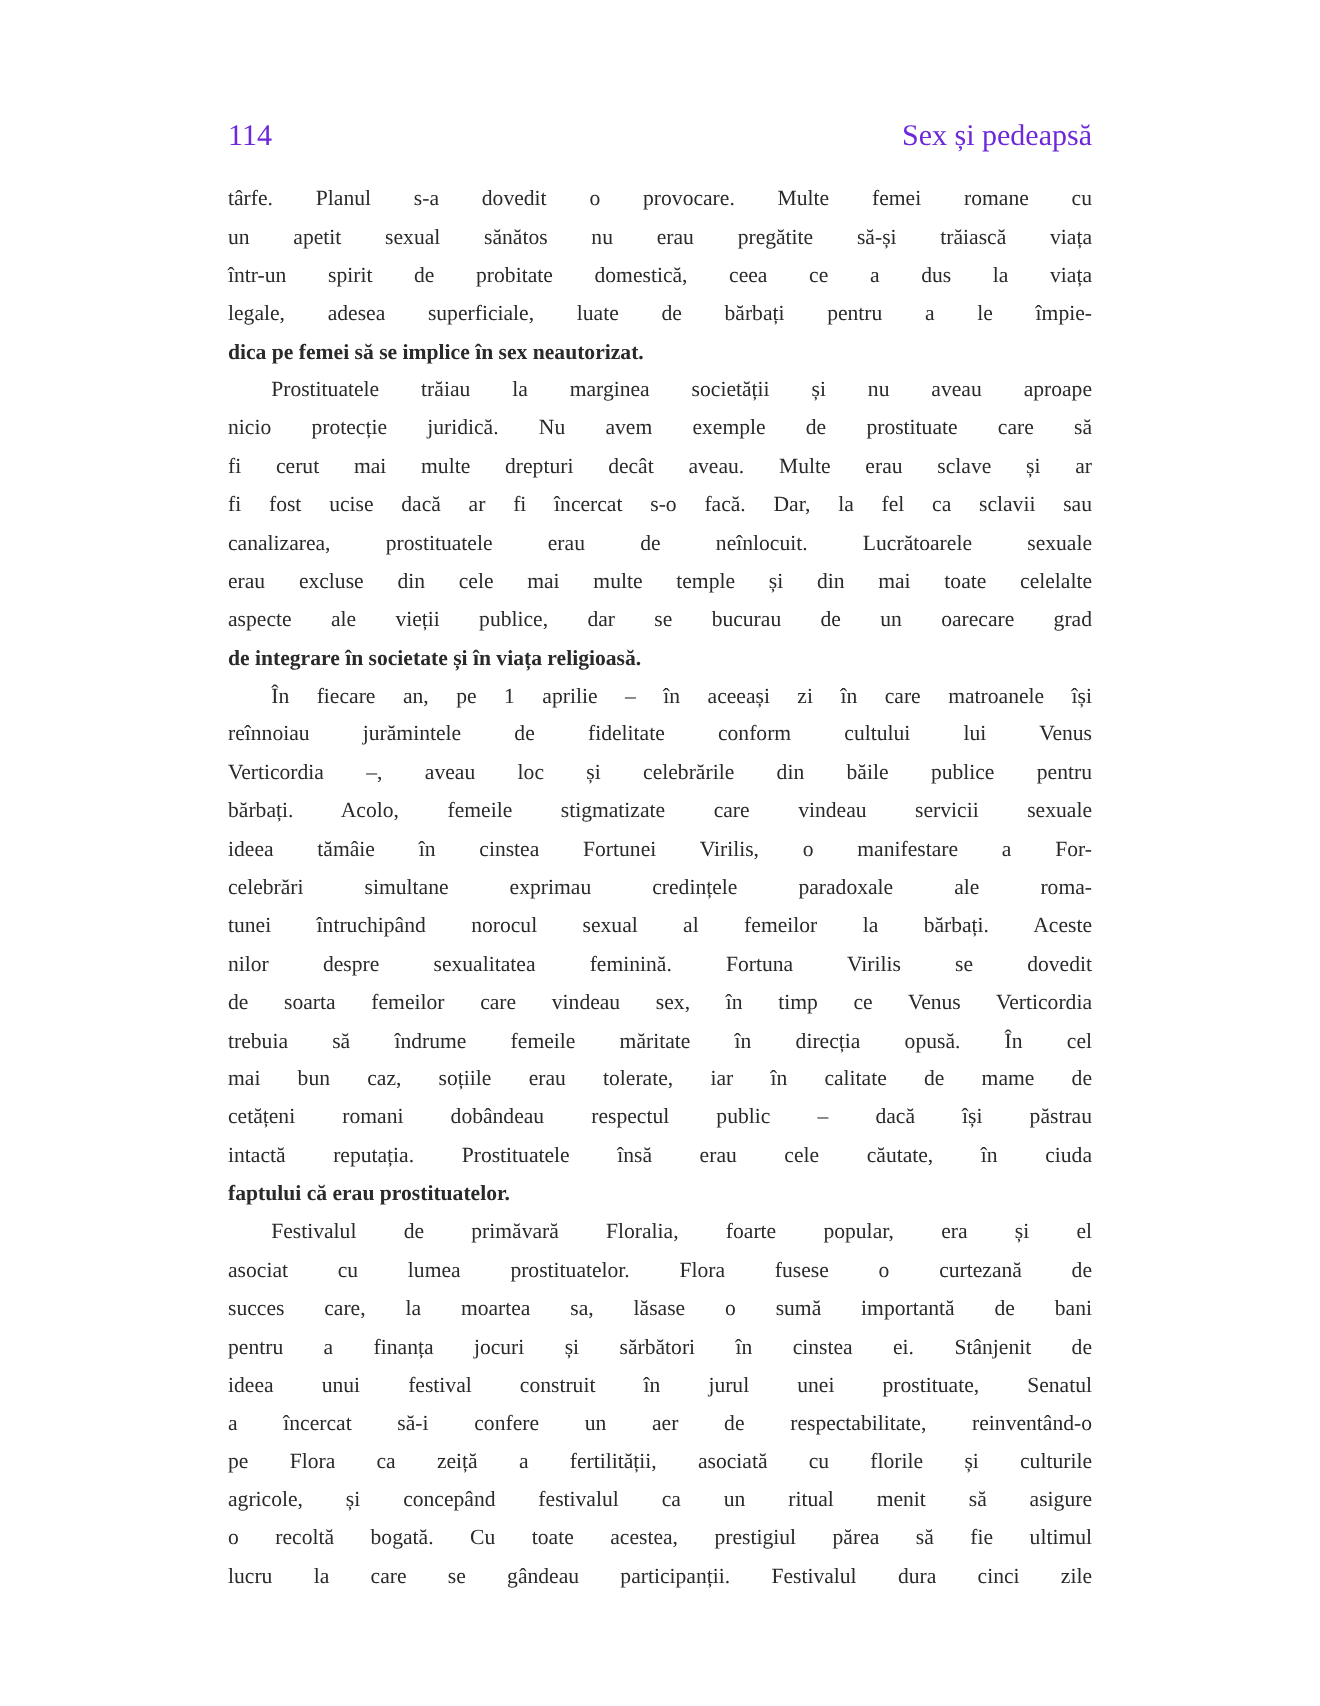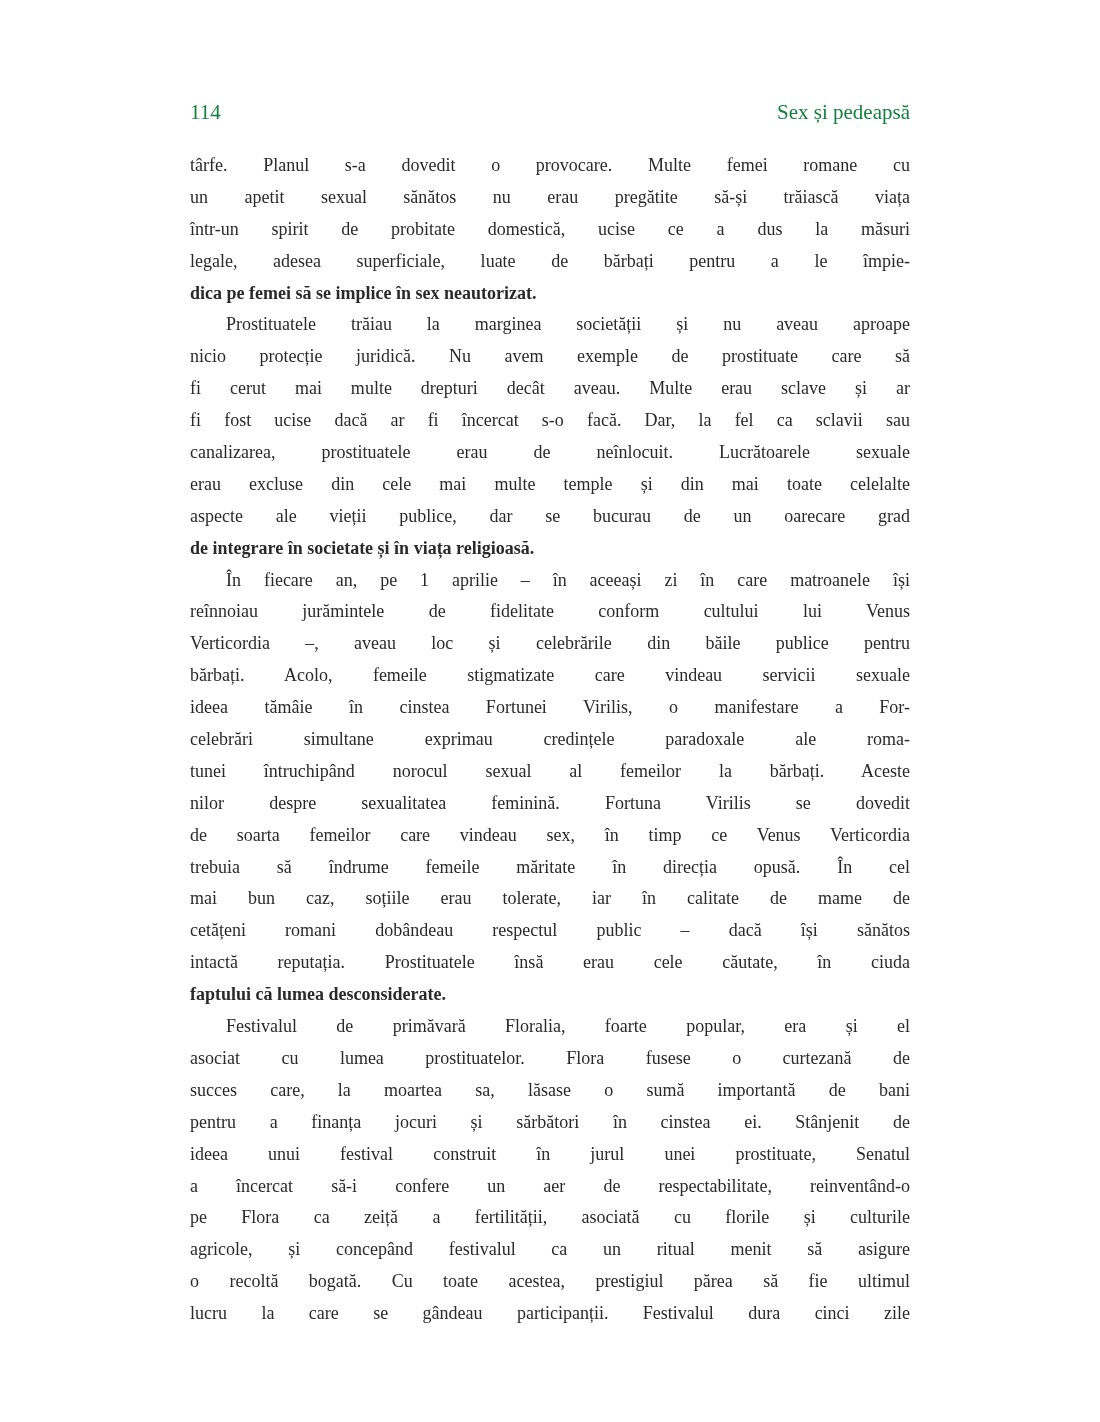--- a/index.html
+++ b/index.html
@@ -20,22 +20,22 @@
       left: 190px;
       top: 0;
       width: 720px;
     }
     .running-head {
       position: absolute;
       top: 100px;
       left: 0;
       width: 720px;
       height: 30px;
-      font-size: 21px;
-      color: #15803d;
+      font-size: 25px;
+      color: #6d28d9;
     }
     .folio {
       position: absolute;
       left: 0;
       top: 0;
     }
     .running-title {
       position: absolute;
       right: 0;
       top: 0;
@@ -69,21 +69,21 @@
 <div class="page">
   <div class="running-head">
     <span class="folio">114</span>
     <span class="running-title">Sex și pedeapsă</span>
   </div>
 
   <div class="body-text" id="body-text">
       <div>
         <span class="line">târfe. Planul s-a dovedit o provocare. Multe femei romane cu</span>
         <span class="line">un apetit sexual sănătos nu erau pregătite să-și trăiască viața</span>
-        <span class="line">într-un spirit de probitate domestică, ucise ce a dus la măsuri</span>
+        <span class="line">într-un spirit de probitate domestică, ceea ce a dus la viața</span>
         <span class="line">legale, adesea superficiale, luate de bărbați pentru a le împie-</span>
         <span class="line last">dica pe femei să se implice în sex neautorizat.</span>
       </div>
       <div>
         <span class="line indent">Prostituatele trăiau la marginea societății și nu aveau aproape</span>
         <span class="line">nicio protecție juridică. Nu avem exemple de prostituate care să</span>
         <span class="line">fi cerut mai multe drepturi decât aveau. Multe erau sclave și ar</span>
         <span class="line">fi fost ucise dacă ar fi încercat s-o facă. Dar, la fel ca sclavii sau</span>
         <span class="line">canalizarea, prostituatele erau de neînlocuit. Lucrătoarele sexuale</span>
         <span class="line">erau excluse din cele mai multe temple și din mai toate celelalte</span>
@@ -95,23 +95,23 @@
         <span class="line">reînnoiau jurămintele de fidelitate conform cultului lui Venus</span>
         <span class="line">Verticordia –, aveau loc și celebrările din băile publice pentru</span>
         <span class="line">bărbați. Acolo, femeile stigmatizate care vindeau servicii sexuale</span>
         <span class="line">ideea tămâie în cinstea Fortunei Virilis, o manifestare a For-</span>
         <span class="line">celebrări simultane exprimau credințele paradoxale ale roma-</span>
         <span class="line">tunei întruchipând norocul sexual al femeilor la bărbați. Aceste</span>
         <span class="line">nilor despre sexualitatea feminină. Fortuna Virilis se dovedit</span>
         <span class="line">de soarta femeilor care vindeau sex, în timp ce Venus Verticordia</span>
         <span class="line">trebuia să îndrume femeile măritate în direcția opusă. În cel</span>
         <span class="line">mai bun caz, soțiile erau tolerate, iar în calitate de mame de</span>
-        <span class="line">cetățeni romani dobândeau respectul public – dacă își sănătos</span>
+        <span class="line">cetățeni romani dobândeau respectul public – dacă își păstrau</span>
         <span class="line">intactă reputația. Prostituatele însă erau cele căutate, în ciuda</span>
-        <span class="line last">faptului că lumea desconsiderate.</span>
+        <span class="line last">faptului că erau prostituatelor.</span>
       </div>
       <div>
         <span class="line indent">Festivalul de primăvară Floralia, foarte popular, era și el</span>
         <span class="line">asociat cu lumea prostituatelor. Flora fusese o curtezană de</span>
         <span class="line">succes care, la moartea sa, lăsase o sumă importantă de bani</span>
         <span class="line">pentru a finanța jocuri și sărbători în cinstea ei. Stânjenit de</span>
         <span class="line">ideea unui festival construit în jurul unei prostituate, Senatul</span>
         <span class="line">a încercat să-i confere un aer de respectabilitate, reinventând-o</span>
         <span class="line">pe Flora ca zeiță a fertilității, asociată cu florile și culturile</span>
         <span class="line">agricole, și concepând festivalul ca un ritual menit să asigure</span>

